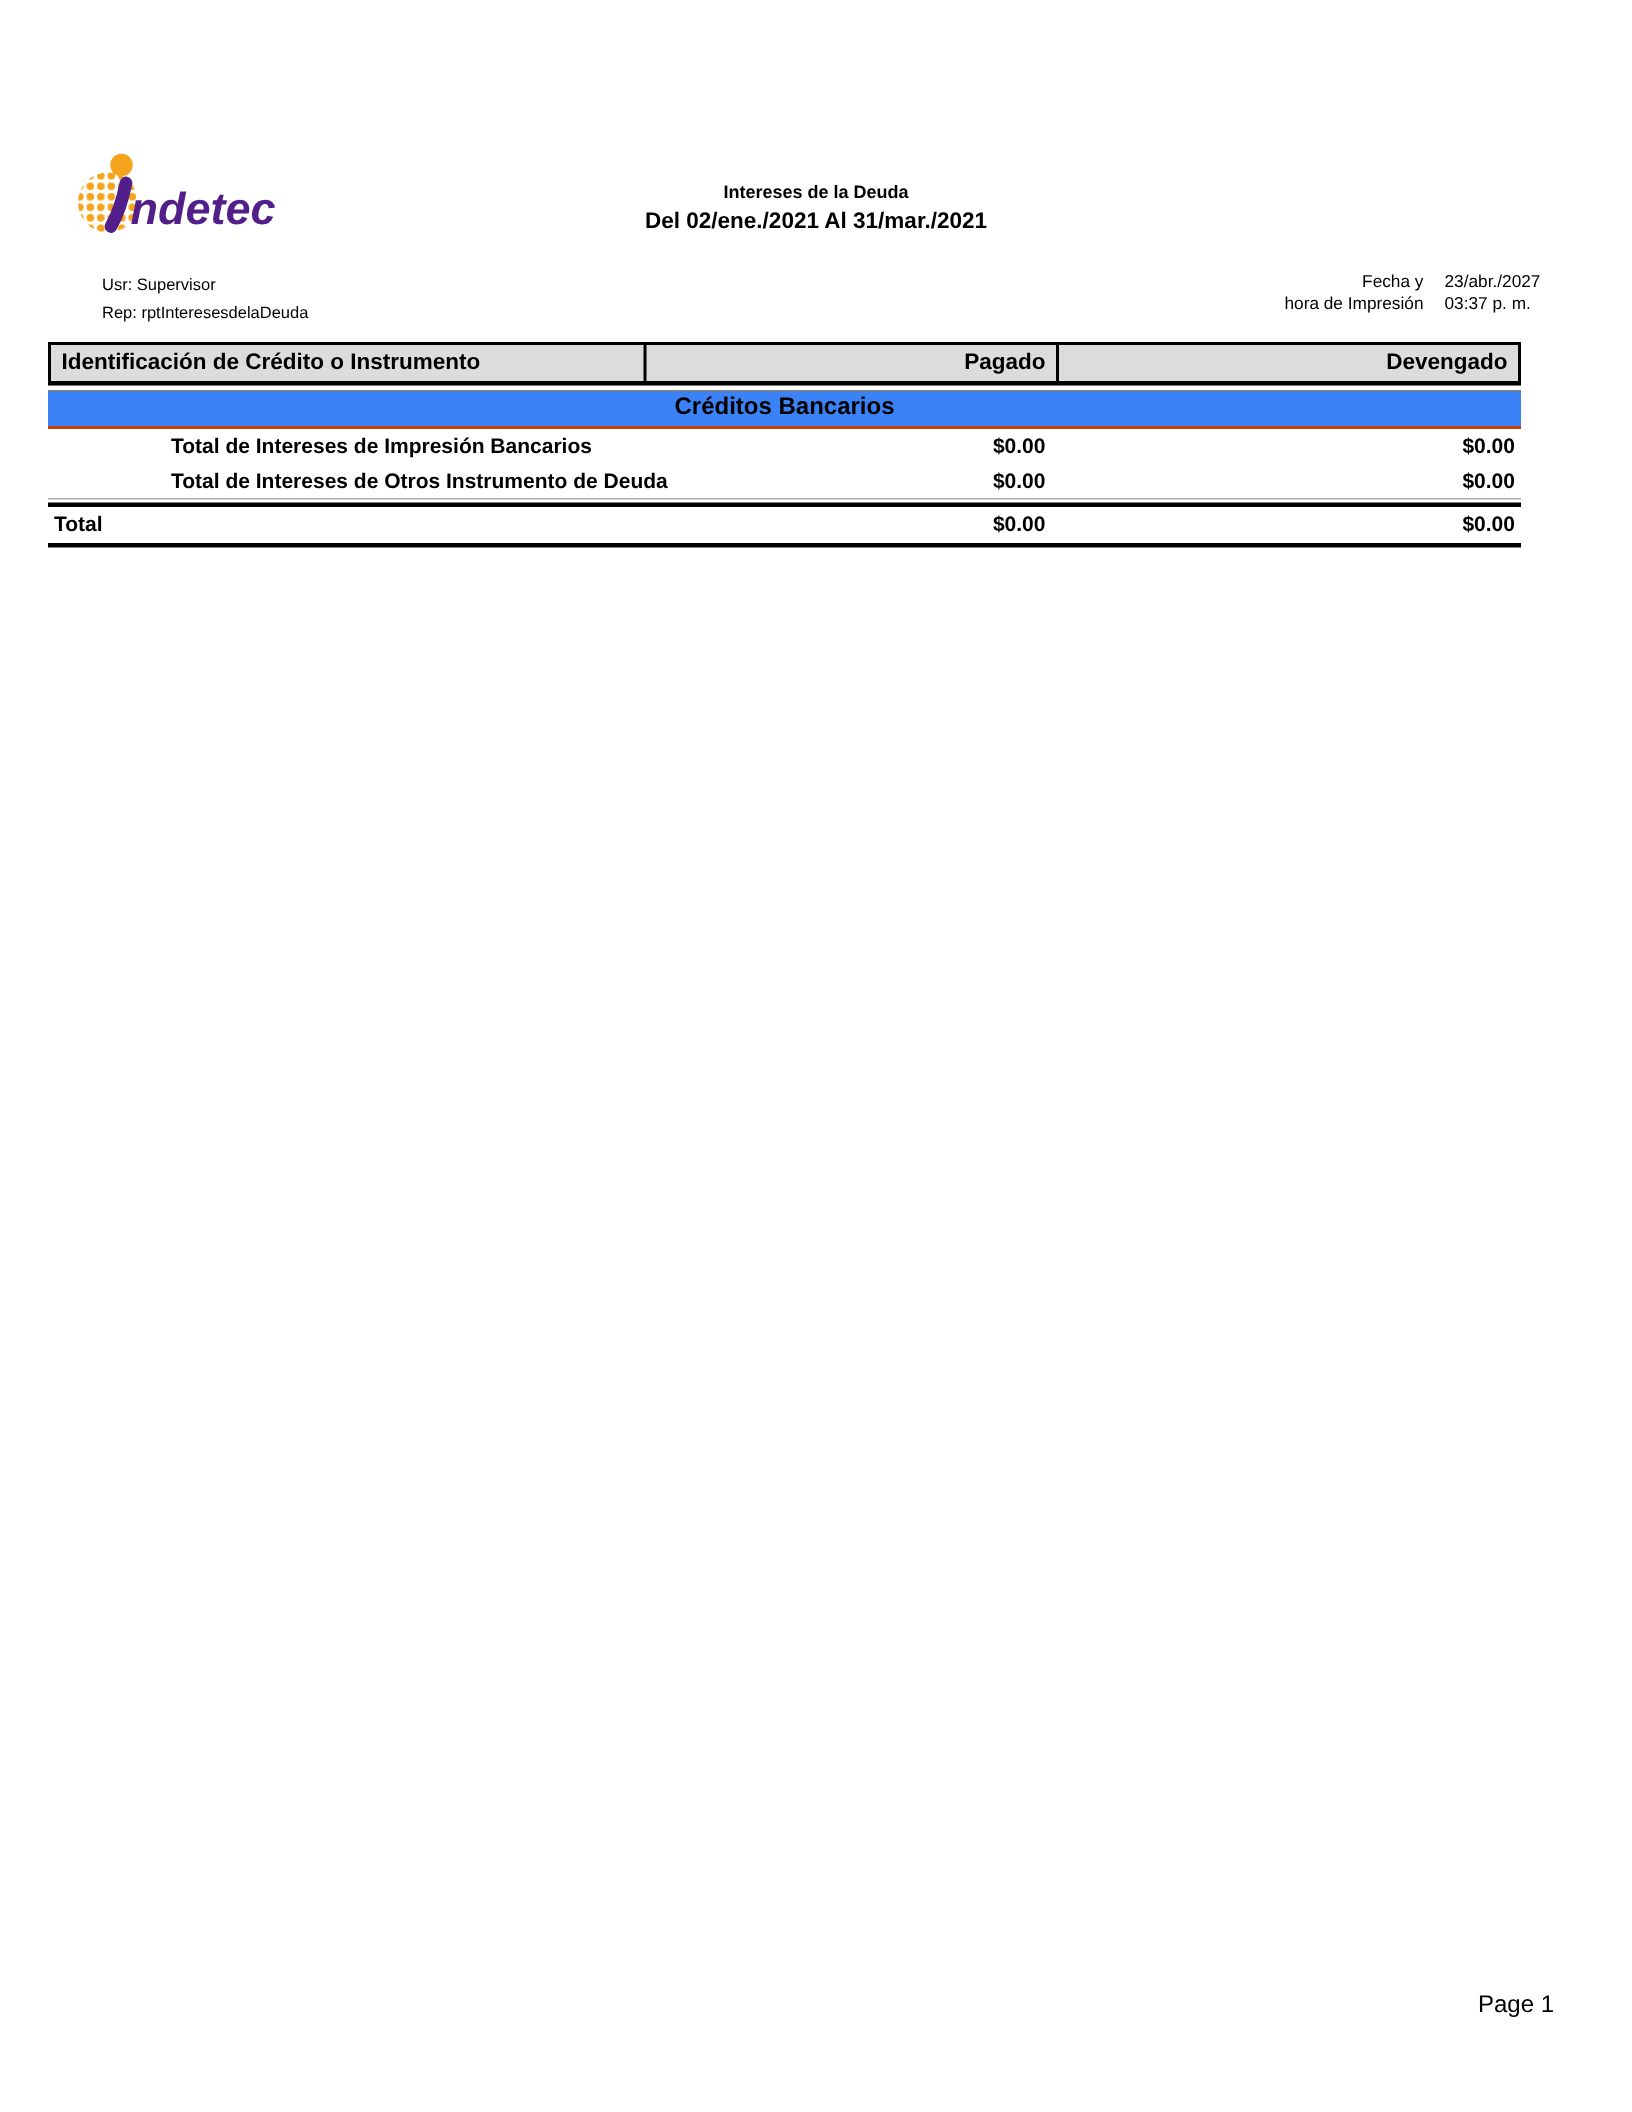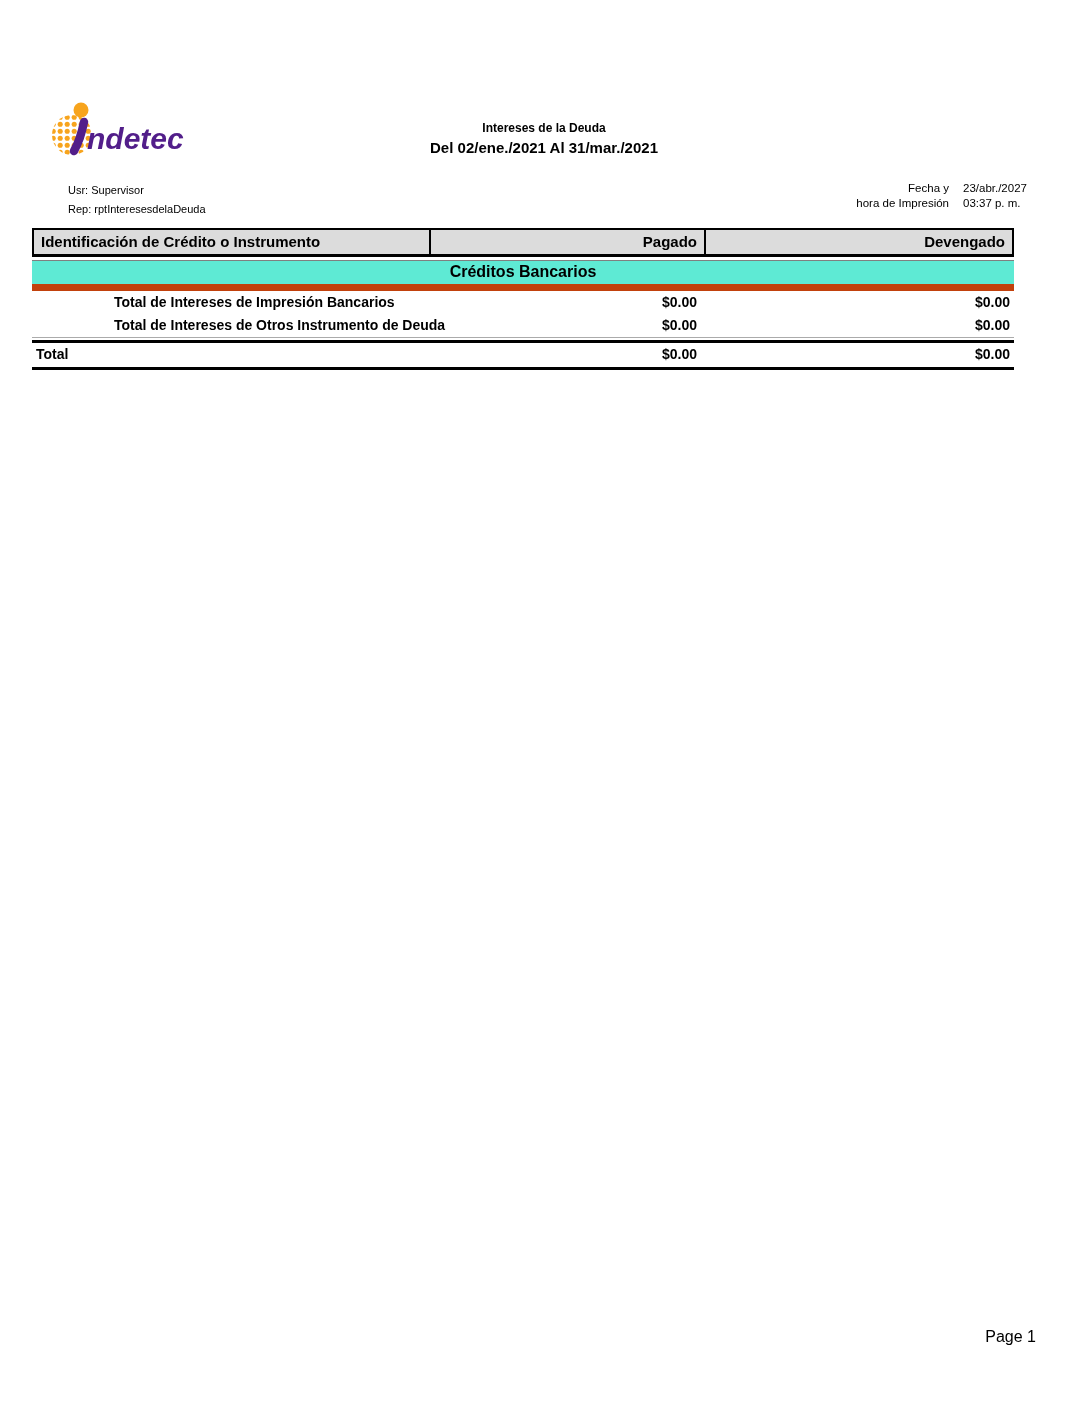--- a/index.html
+++ b/index.html
@@ -43,22 +43,22 @@
   }
   .col-header-row .cell {
     font-size: 15px; font-weight: bold;
     padding: 3px 7px 4px 7px;
     border-left: 2px solid #000;
   }
   .col-header-row .cell:last-child { border-right: 2px solid #000; }
   .col-header-row .cell.num { text-align: right; }
 
   .section-band {
-    background: #5eead4;
-    border-top: 1px solid #808080; border-bottom: 7px solid #c2410c;
+    background: #3b82f6;
+    border-top: 1px solid #808080; border-bottom: 2px solid #c2410c;
     text-align: center; font-size: 16px; font-weight: bold;
     padding: 2px 0 3px 0;
     margin-top: 3px;
   }
   .section-band.first { margin-top: 3px; }
   .section-band.second { margin-top: 16px; }
 
   .data-row {
     display: grid; grid-template-columns: 457px 212px 313px;
     font-size: 14px; font-weight: bold;

